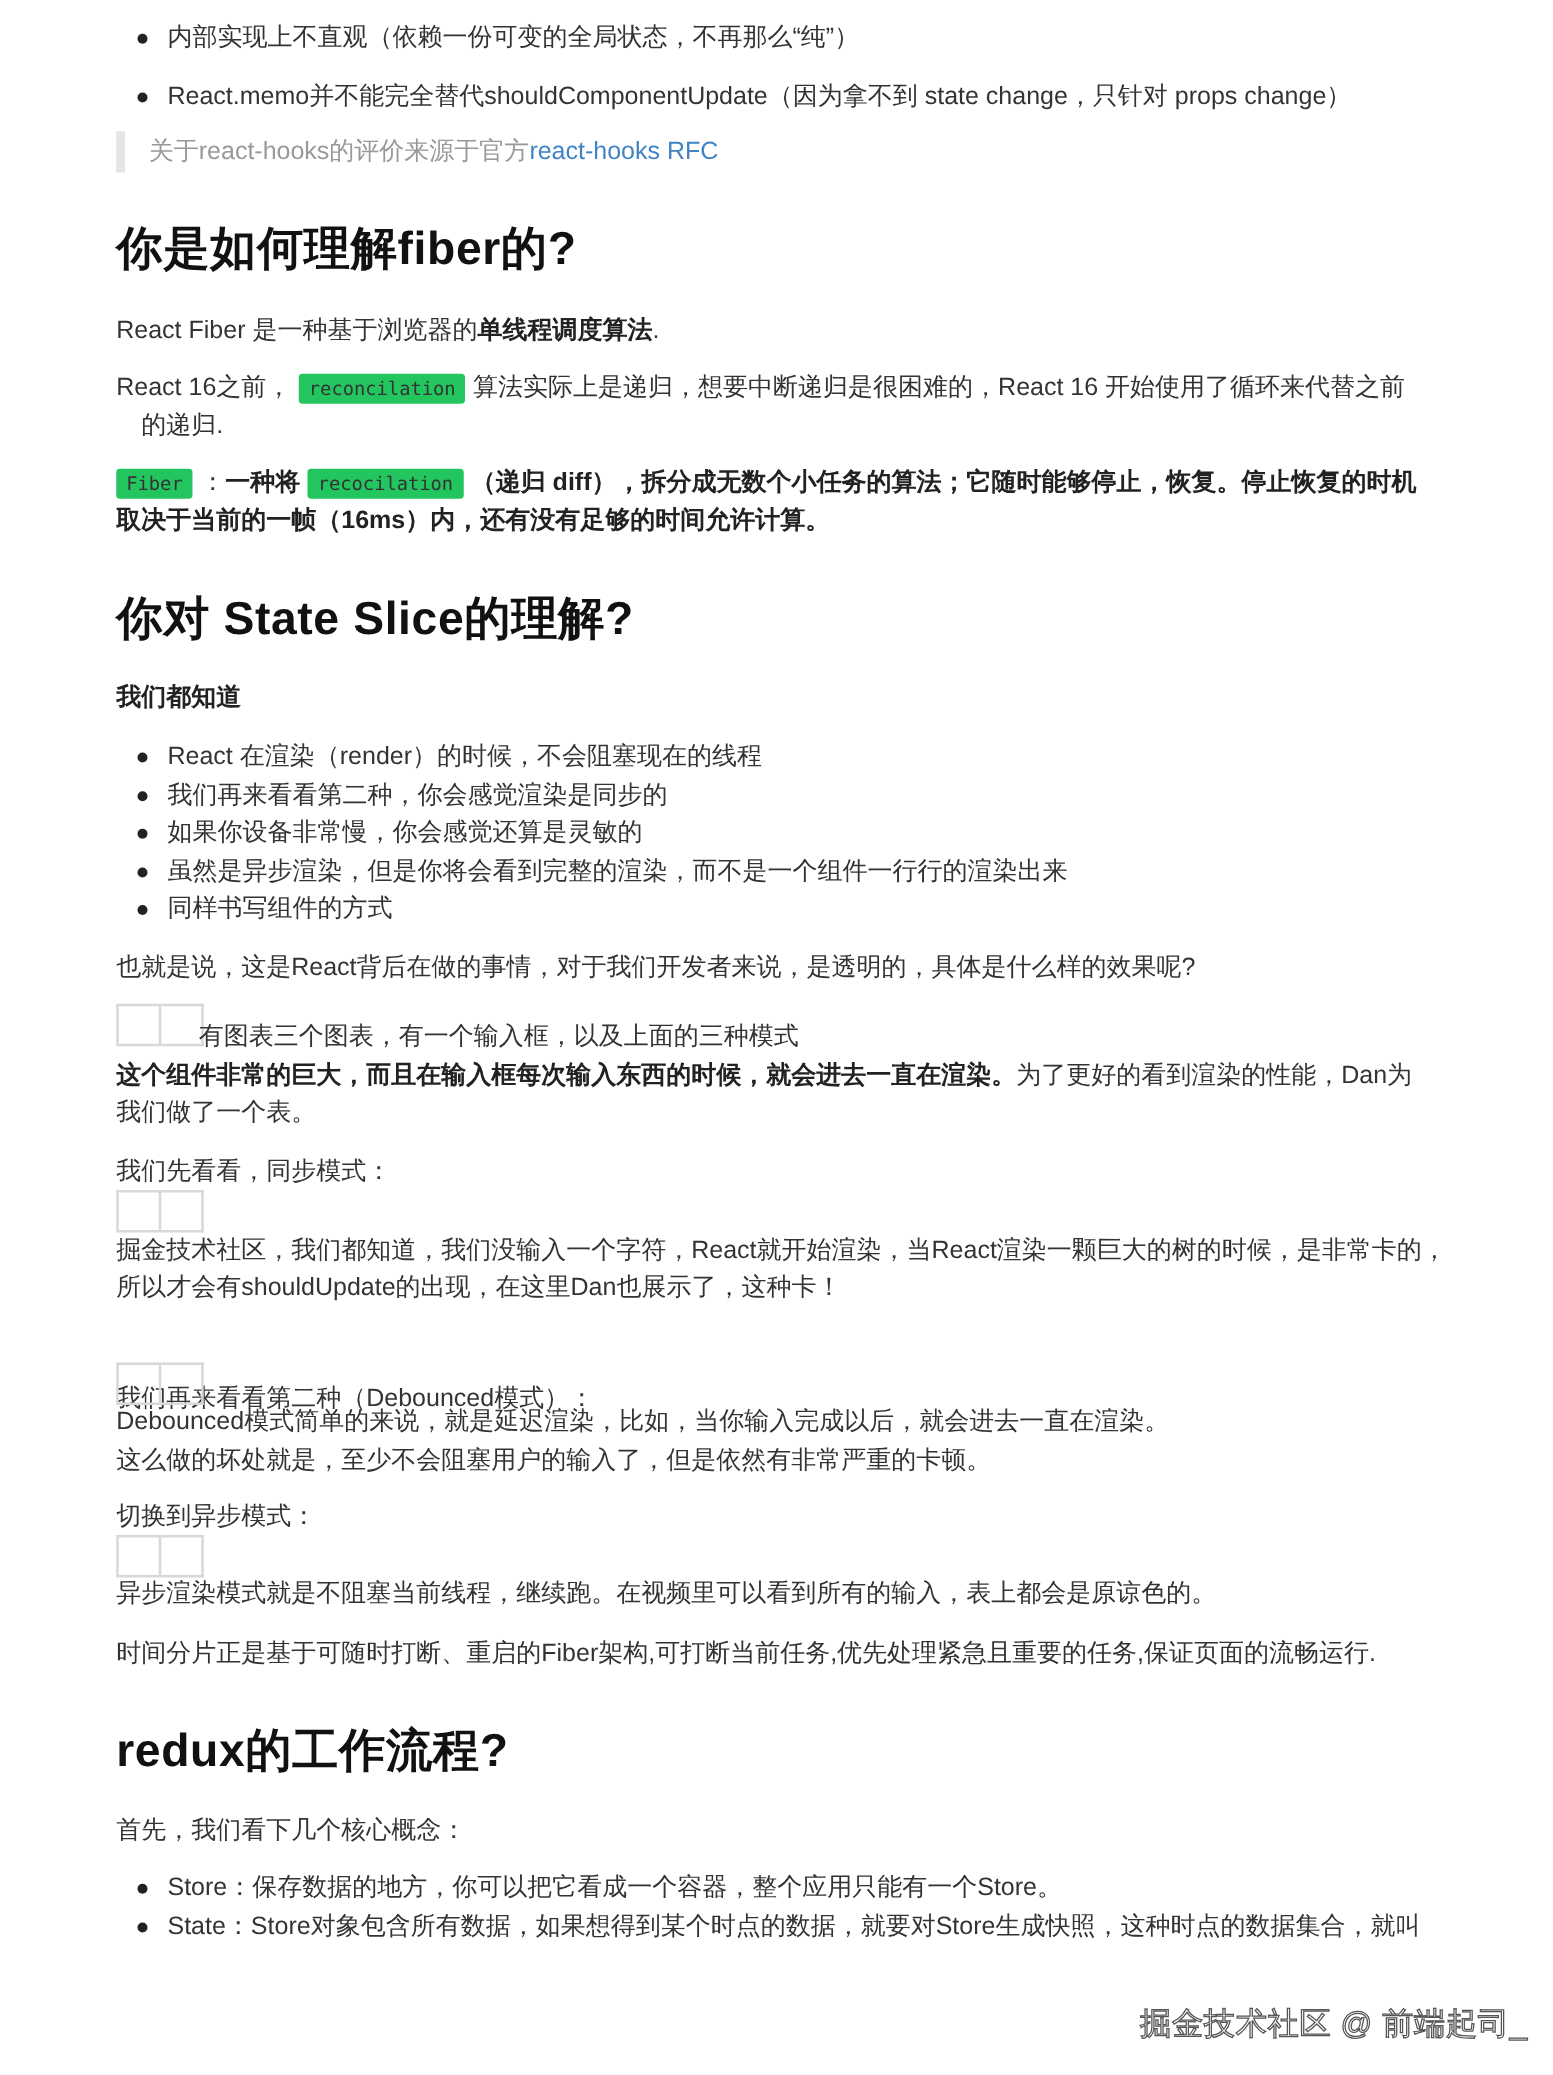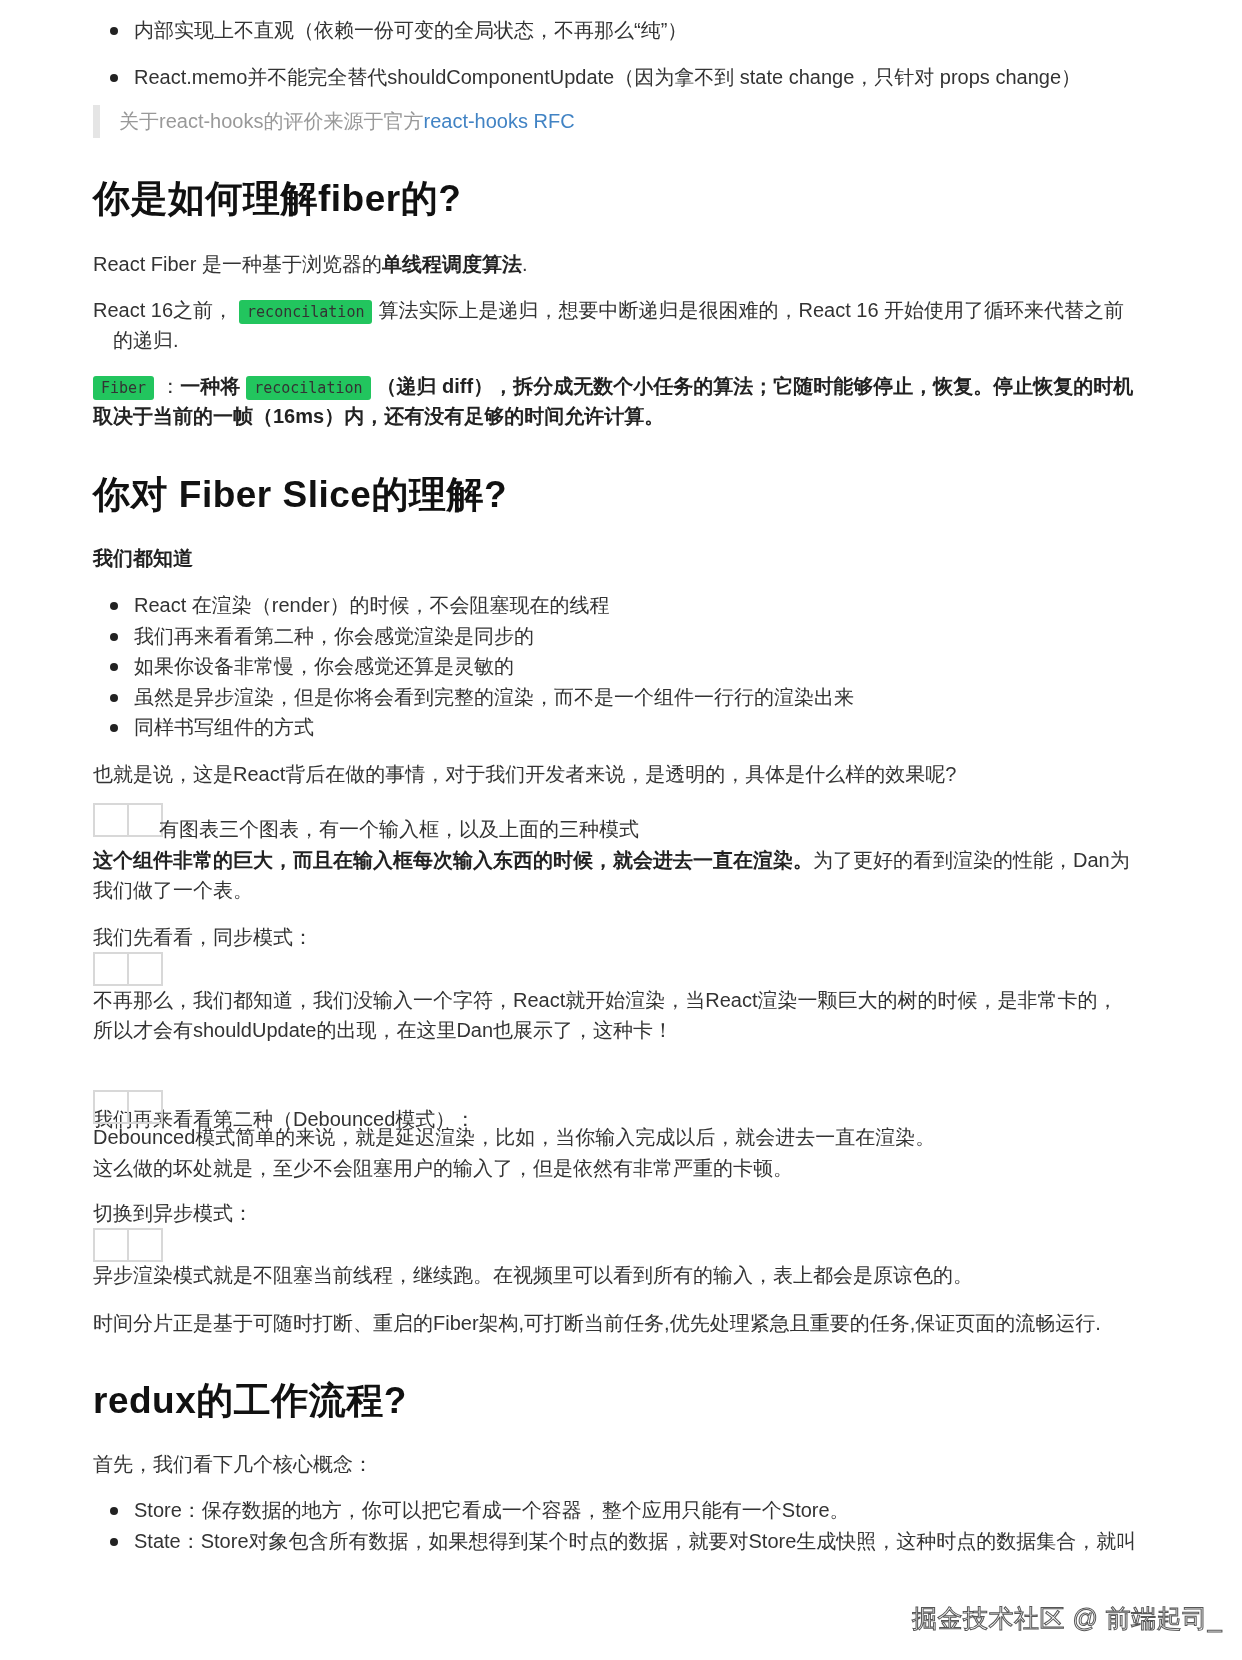--- a/index.html
+++ b/index.html
@@ -66,21 +66,21 @@
   <div class="abs txt" style="top:294px; left:0;">
     <span>React 16之前，</span><span class="code">reconcilation</span><span>算法实际上是递归，想要中断递归是很困难的，React 16 开始使用了循环来代替之前</span>
   </div>
   <div class="abs txt" style="top:324px; left:0;margin-left:20px;">的递归.</div>
 
   <div class="abs txt" style="top:370px; left:0;">
     <span class="code" style="margin-left:0;">Fiber</span><span>：</span><span class="bold">一种将</span><span class="code">recocilation</span><span class="bold">（递归 diff），拆分成无数个小任务的算法；它随时能够停止，恢复。停止恢复的时机</span>
   </div>
   <div class="abs txt bold" style="top:400px; left:0;">取决于当前的一帧（16ms）内，还有没有足够的时间允许计算。</div>
 
-  <div class="abs h2" style="top:472px; left:0;">你对 Fiber Slice的理解?</div>
+  <div class="abs h2" style="top:472px; left:0;">你对 State Slice的理解?</div>
   <div class="abs txt bold" style="top:542px; left:0;">我们都知道</div>
 
   <div class="abs txt bullet" style="top:589px; left:0;"><span>React 在渲染（render）的时候，不会阻塞现在的线程</span></div>
   <div class="abs txt bullet" style="top:620px; left:0;"><span>我们再来看看第二种，你会感觉渲染是同步的</span></div>
   <div class="abs txt bullet" style="top:650px; left:0;"><span>如果你设备非常慢，你会感觉还算是灵敏的</span></div>
   <div class="abs txt bullet" style="top:681px; left:0;"><span>虽然是异步渲染，但是你将会看到完整的渲染，而不是一个组件一行行的渲染出来</span></div>
   <div class="abs txt bullet" style="top:711px; left:0;"><span>同样书写组件的方式</span></div>
 
   <div class="abs txt" style="top:758px; left:0;">也就是说，这是React背后在做的事情，对于我们开发者来说，是透明的，具体是什么样的效果呢?</div>
 
@@ -93,21 +93,21 @@
   <div class="abs txt" style="top:844px; left:0;">
     <span class="bold">这个组件非常的巨大，而且在输入框每次输入东西的时候，就会进去一直在渲染。</span><span>为了更好的看到渲染的性能，Dan为</span>
   </div>
   <div class="abs txt" style="top:874px; left:0;">我们做了一个表。</div>
 
   <div class="abs txt" style="top:921px; left:0;">我们先看看，同步模式：</div>
   <div class="imgph" style="top:952px;">
       <span></span>
       <span></span>
     </div>
-  <div class="abs txt" style="top:984px; left:0;">不再那么，我们都知道，我们没输入一个字符，React就开始渲染，当React渲染一颗巨大的树的时候，是非常卡的，</div>
+  <div class="abs txt" style="top:984px; left:0;">掘金技术社区，我们都知道，我们没输入一个字符，React就开始渲染，当React渲染一颗巨大的树的时候，是非常卡的，</div>
   <div class="abs txt" style="top:1014px; left:0;">所以才会有shouldUpdate的出现，在这里Dan也展示了，这种卡！</div>
 
   <div class="abs txt" style="top:1059px; left:0;margin-top:44px;">我们再来看看第二种（Debounced模式）：</div>
   <div class="imgph" style="top:1090px;">
       <span></span>
       <span></span>
     </div>
   <div class="abs txt" style="top:1121px; left:0;">Debounced模式简单的来说，就是延迟渲染，比如，当你输入完成以后，就会进去一直在渲染。</div>
   <div class="abs txt" style="top:1152px; left:0;">这么做的坏处就是，至少不会阻塞用户的输入了，但是依然有非常严重的卡顿。</div>
 

